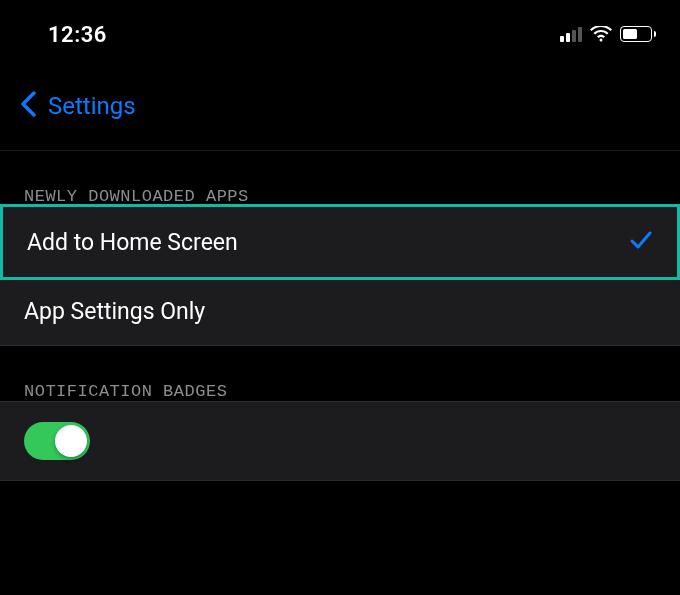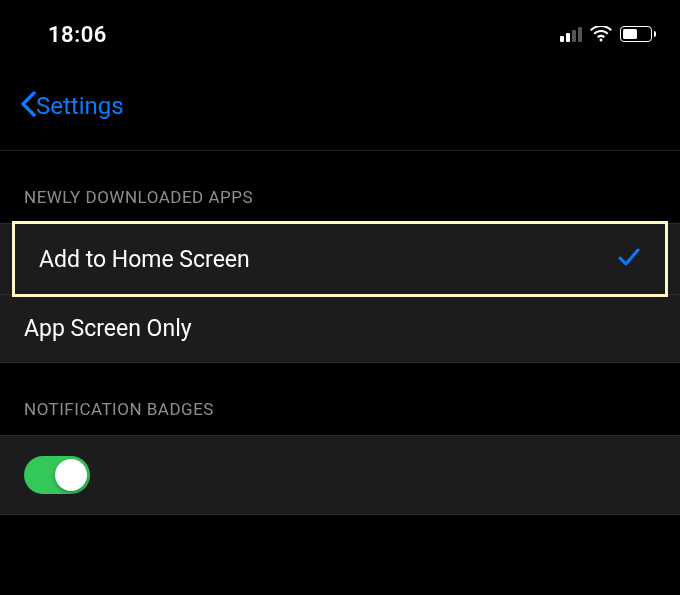--- a/index.html
+++ b/index.html
@@ -79,60 +79,61 @@
       align-items: center;
       padding: 30px 20px 28px 20px;
       position: relative;
       border-bottom: 1px solid #1c1c1e;
     }
     .back-button {
       display: flex;
       align-items: center;
       color: #0a7aff;
       font-size: 24px;
-      gap: 0;
+      gap: 12px;
       cursor: pointer;
     }
     .back-chevron {
       font-size: 32px;
       line-height: 1;
     }
     .nav-title {
       position: absolute;
       left: 50%;
       transform: translateX(-50%);
       font-size: 24px;
       font-weight: 600;
     }
     .section-header {
       color: #8d8d92;
       font-size: 17px;
       text-transform: uppercase;
-      padding: 36px 24px 16px 24px;
+      padding: 36px 24px 0 24px;
       letter-spacing: 0.5px;
+      font-family: Liberation Mono, monospace;
     }
     .list {
       background: #1c1c1e;
     }
     .row {
       display: flex;
       align-items: center;
       justify-content: space-between;
       padding: 20px 24px;
       font-size: 23px;
       color: #fff;
       cursor: pointer;
       position: relative;
     }
     .row + .row {
       border-top: 1px solid #2c2c2e;
     }
     .highlighted {
-      border: 3px solid #fef9c3;
-      margin: -3px 12px;
+      border: 3px solid #14b8a6;
+      margin: -3px 0;
       z-index: 2;
     }
     .checkmark {
       color: #0a7aff;
       font-size: 26px;
       font-weight: 600;
     }
     .toggle {
       width: 66px;
       height: 38px;
@@ -155,21 +156,21 @@
       border-bottom: 1px solid #2c2c2e;
     }
     .list-top-border {
       border-top: 1px solid #2c2c2e;
     }
   </style>
 </head>
 <body>
 
 <div class="status-bar">
-  <div class="time">18:06</div>
+  <div class="time">12:36</div>
   <div class="status-right">
     <div class="signal-bars">
       <div class="bar b1"></div>
       <div class="bar b2"></div>
       <div class="bar b3 dim"></div>
       <div class="bar b4 dim"></div>
     </div>
     <div class="wifi-icon">
       <svg width="22" height="16" viewBox="0 0 22 16">
         <path d="M11 15.5 c-0.8 0 -1.5 -0.7 -1.5 -1.5 s0.7 -1.5 1.5 -1.5 s1.5 0.7 1.5 1.5 S11.8 15.5 11 15.5 z M7 10.5 c2.2 -2.2 5.8 -2.2 8 0 l-1.5 1.5 c-1.4 -1.4 -3.6 -1.4 -5 0 L7 10.5 z M3.5 7 c4.1 -4.1 10.9 -4.1 15 0 l-1.5 1.5 c-3.3 -3.3 -8.7 -3.3 -12 0 L3.5 7 z M0 3.5 C6.1 -2.6 15.9 -2.6 22 3.5 l-1.5 1.5 C15.2 -0.3 6.8 -0.3 1.5 5 L0 3.5 z" fill="#fff"></path>
@@ -199,21 +200,21 @@
 <div class="list list-top-border list-bottom-border">
   <div class="row highlighted">
     <span>Add to Home Screen</span>
     <span class="checkmark">
       <svg width="24" height="22" viewBox="0 0 24 22">
           <path d="M3 12 L9 18 L21 4" stroke="#0a7aff" stroke-width="3" fill="none" stroke-linecap="round" stroke-linejoin="round"></path>
         </svg>
     </span>
   </div>
   <div class="row">
-    <span>App Screen Only</span>
+    <span>App Settings Only</span>
   </div>
 </div>
 
 <div class="section-header">NOTIFICATION BADGES</div>
 <div class="list list-top-border list-bottom-border">
   <div class="row">
     <div class="toggle on">
       <div class="toggle-knob"></div>
     </div>
   </div>

